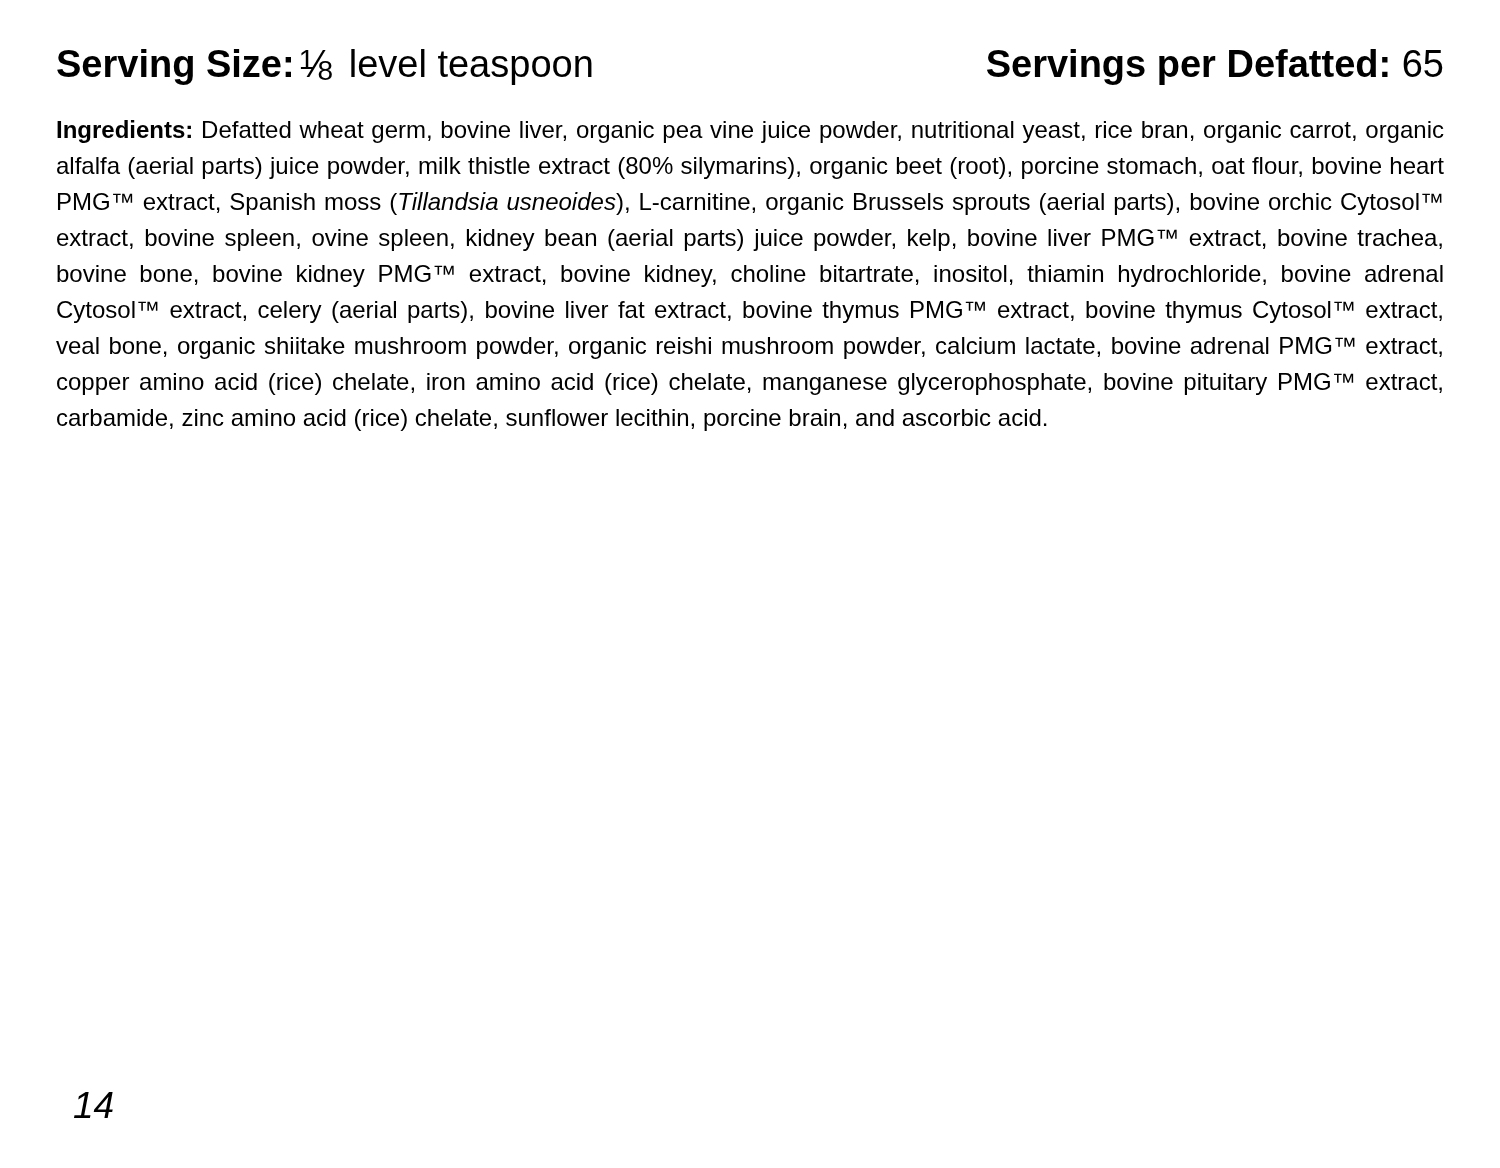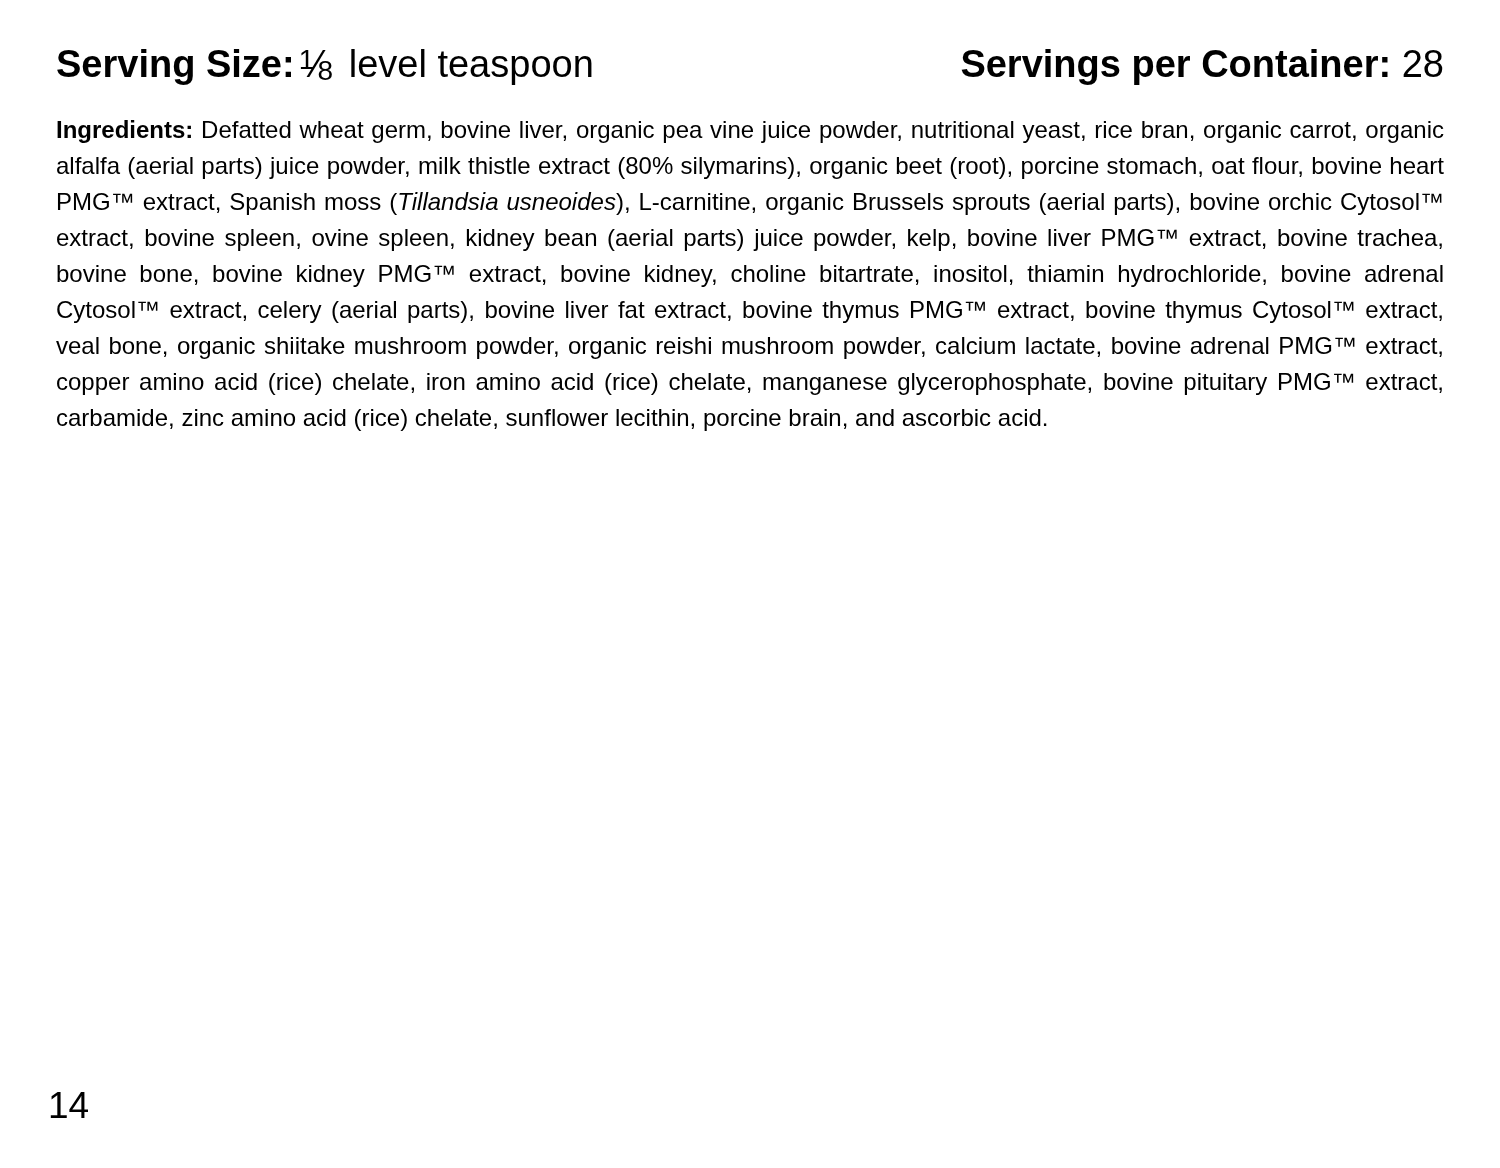--- a/index.html
+++ b/index.html
@@ -69,37 +69,38 @@
     margin: 0;
   }
   .ingredients .lbl {
     font-weight: bold;
   }
   .ingredients i {
     font-style: italic;
   }
   .page-number {
     position: absolute;
-    left: 48px;
+    left: 73px;
     bottom: 44px;
     font-size: 37px;
     line-height: 1;
+    font-style: italic;
   }
 </style>
 </head>
 <body>
 
 <div class="page">
 
   <div class="serving-row">
     <div class="serving-left">
       <span class="lbl">Serving Size:</span><span class="frac"><span class="num">1</span><span class="slash">⁄</span><span class="den">8</span></span> <span class="val">level teaspoon</span>
     </div>
     <div class="serving-right">
-      <span class="lbl">Servings per Container:</span> <span class="val">28</span>
+      <span class="lbl">Servings per Defatted:</span> <span class="val">65</span>
     </div>
   </div>
 
   <p class="ingredients"><span class="lbl">Ingredients:</span> <span>Defatted wheat germ, bovine liver, organic pea vine juice powder, nutritional yeast, rice bran, organic carrot, organic alfalfa (aerial parts) juice powder, milk thistle extract (80% silymarins), organic beet (root), porcine stomach, oat flour, bovine heart PMG™ extract, Spanish moss (</span><i>Tillandsia usneoides</i><span>), L-carnitine, organic Brussels sprouts (aerial parts), bovine orchic Cytosol™ extract, bovine spleen, ovine spleen, kidney bean (aerial parts) juice powder, kelp, bovine liver PMG™ extract, bovine trachea, bovine bone, bovine kidney PMG™ extract, bovine kidney, choline bitartrate, inositol, thiamin hydrochloride, bovine adrenal Cytosol™ extract, celery (aerial parts), bovine liver fat extract, bovine thymus PMG™ extract, bovine thymus Cytosol™ extract, veal bone, organic shiitake mushroom powder, organic reishi mushroom powder, calcium lactate, bovine adrenal PMG™ extract, copper amino acid (rice) chelate, iron amino acid (rice) chelate, manganese glycerophosphate, bovine pituitary PMG™ extract, carbamide, zinc amino acid (rice) chelate, sunflower lecithin, porcine brain, and ascorbic acid.</span></p>
 
   <div class="page-number">14</div>
 
 </div>
 
 </body></html>

